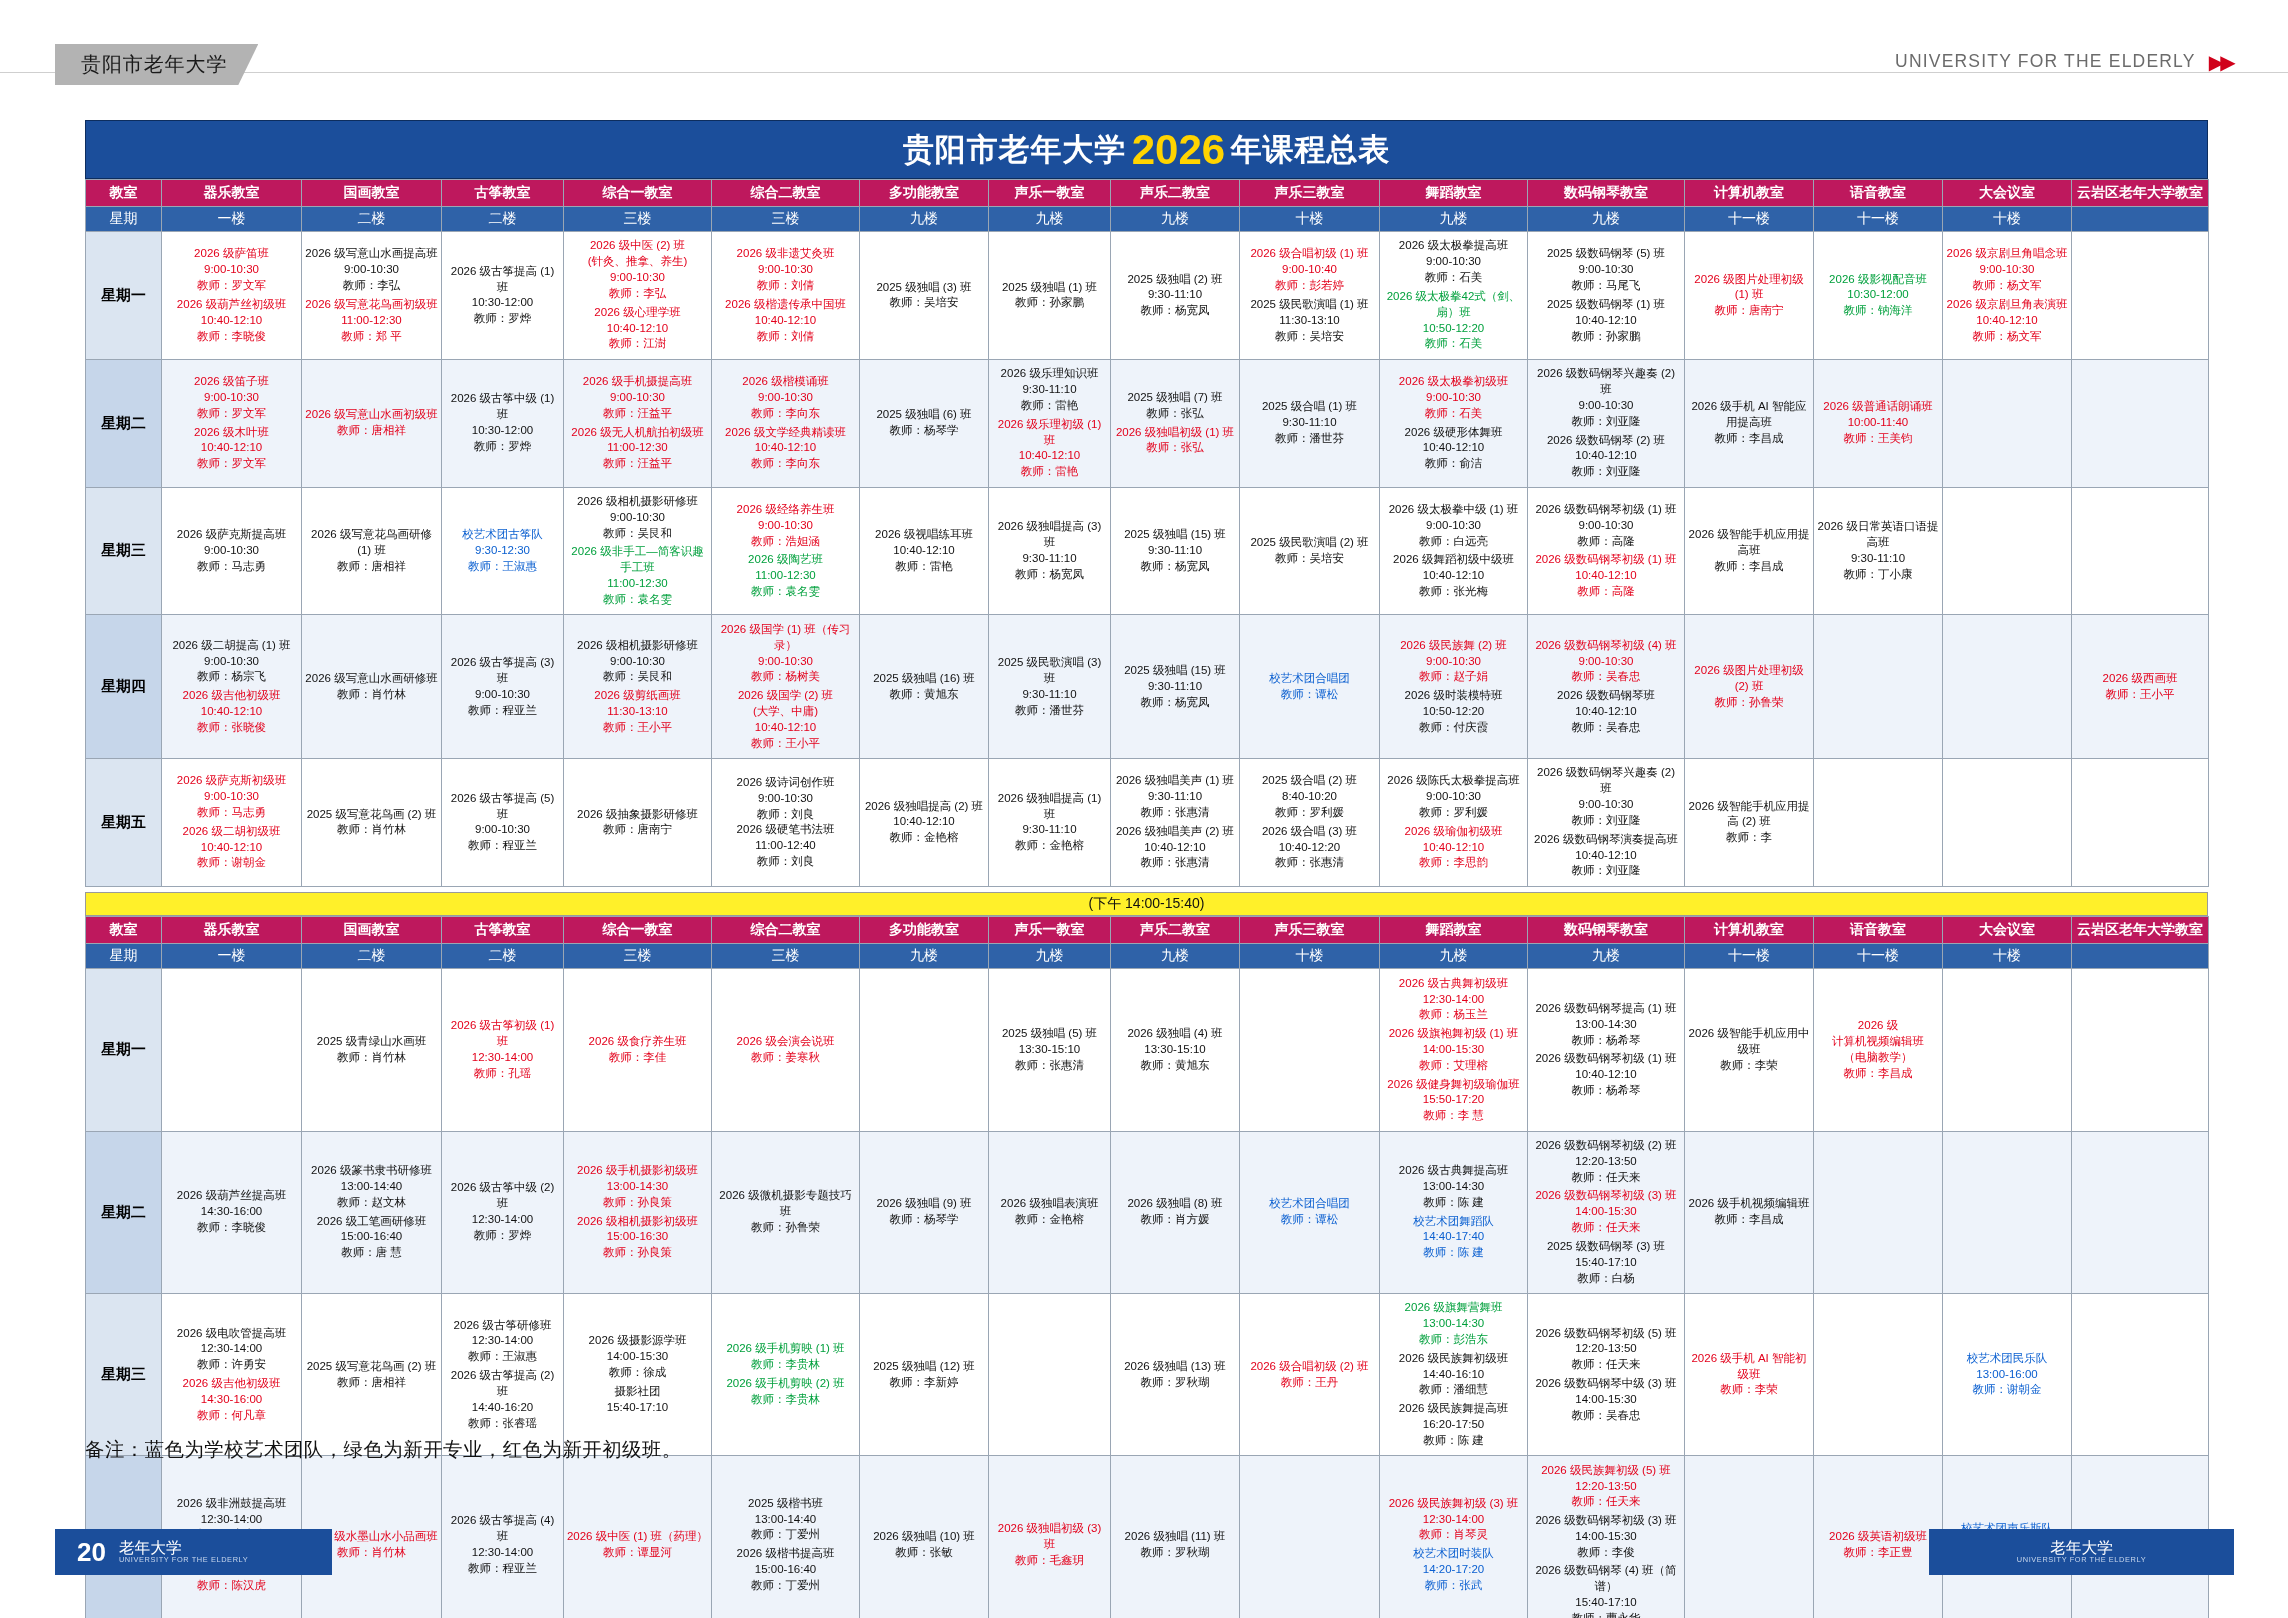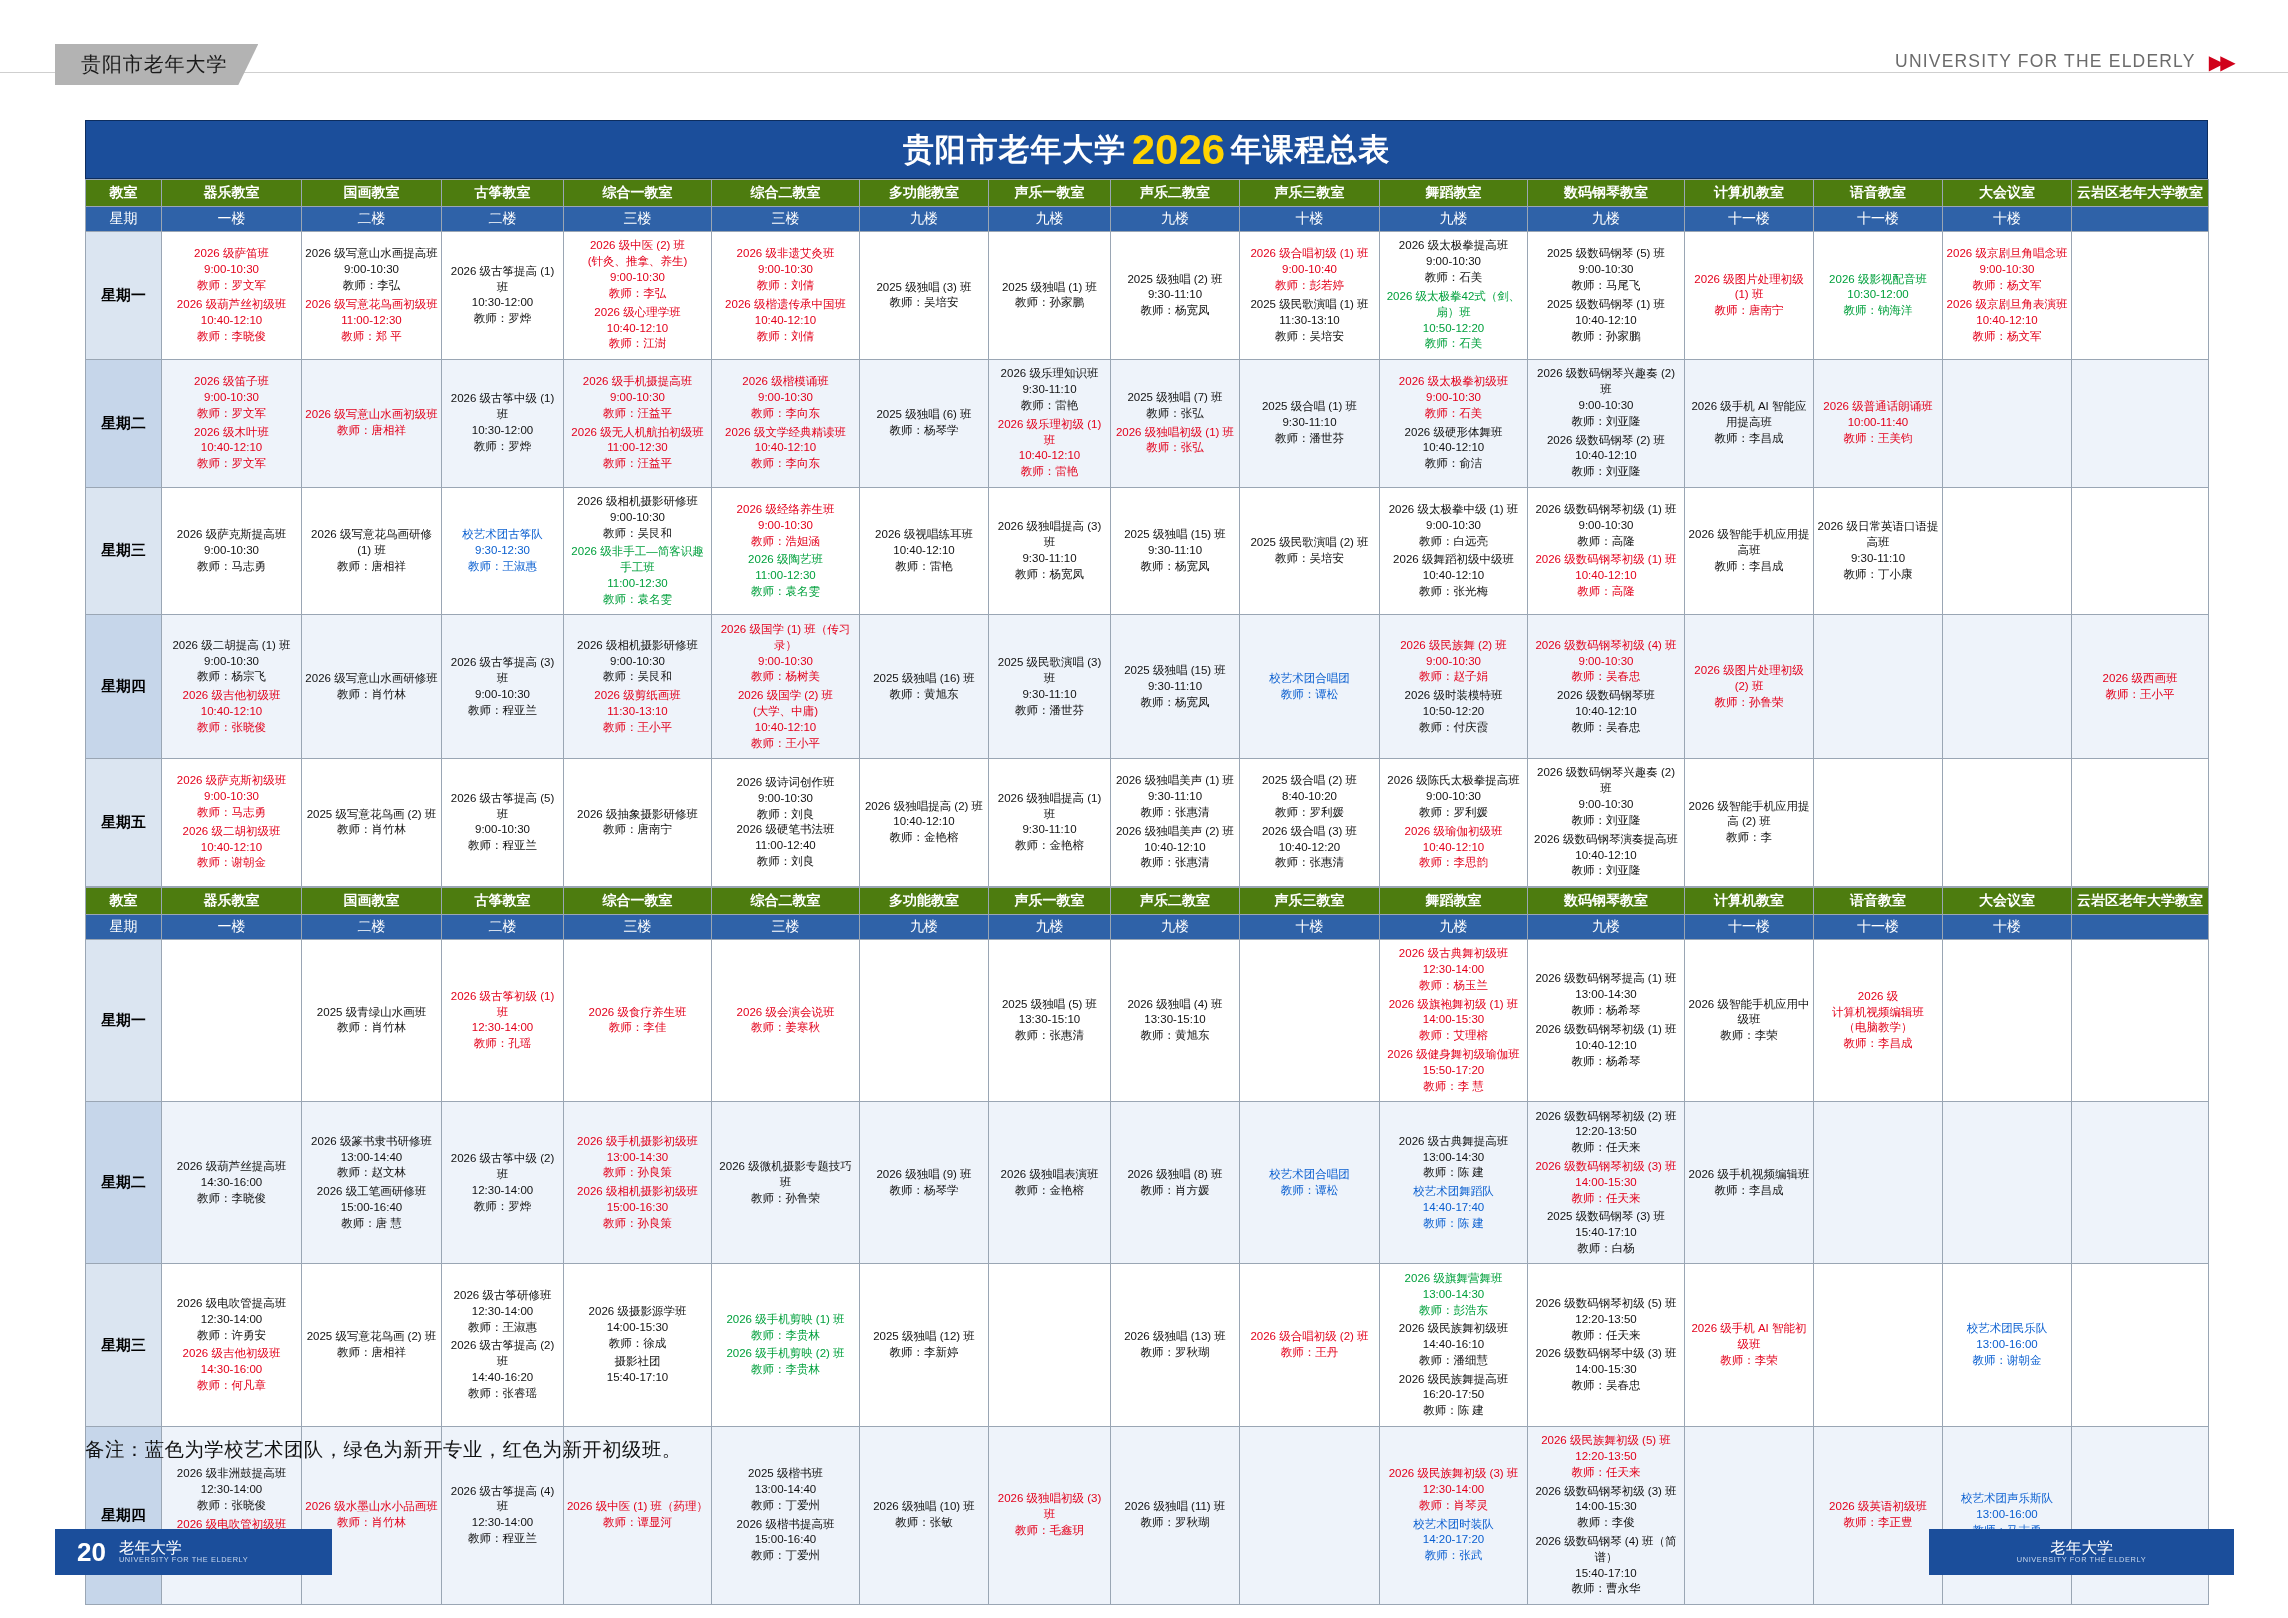--- a/index.html
+++ b/index.html
@@ -20,21 +20,21 @@
   .wrap{position:absolute;left:85px;top:120px;width:2123px;}
   .title-bar{background:#1b4e9b;border:0.9px solid #0d2d5e;height:57px;display:flex;align-items:center;justify-content:center;}
   .title-bar .t1{color:#fff;font-size:31px;font-weight:bold;letter-spacing:0.9px;}
   .title-bar .t2{color:#ffd400;font-size:42px;font-weight:bold;margin:0 5.5px;}
   .band{background:#fff02a;border-left:0.9px solid #9a9a9a;border-right:0.9px solid #9a9a9a;border-bottom:0.9px solid #9a9a9a;
         height:22px;display:flex;align-items:center;justify-content:center;font-size:14px;color:#111;}
 
   
   table{border-collapse:collapse;width:2123px;table-layout:fixed;}
   td,th{border:0.9px solid #9aa6b4;vertical-align:middle;text-align:center;}
-  .hrow1 td{background:#4d7c0f;color:#fff;font-size:14px;height:24px;font-weight:bold;}
+  .hrow1 td{background:#be185d;color:#fff;font-size:14px;height:24px;font-weight:bold;}
   .hrow2 td{background:#2f62a8;color:#fff;font-size:14px;height:22px;}
   .daycell{background:#dbe5f1;font-size:14.8px;font-weight:bold;width:76px;font-family:Liberation Mono, monospace;}
   .daycell.alt{background:#c6d6ea;}
   .cell{font-size:11.5px;line-height:1.38;padding:3.7px 2.8px;background:#fff;}
   .cell.alt{background:#eef3fa;}
   .blk{margin:2.8px 0;}
   .red{color:#e3001b;}
   .grn{color:#00a03c;}
   .blu{color:#0a5fd0;}
   .blk0{color:#111;}
@@ -377,20 +377,21 @@
             <td class="cell">
               <div class="blk blk0">2026 级智能手机应用提高 (2) 班<br>教师：李</div>
             </td>
             <td class="cell"></td>
             <td class="cell"></td>
             <td class="cell"></td>
           </tr>
         </tbody>
     </table>
 
+    <div class="band" style="border-top:0.9px solid #9a9a9a;margin-top:5.5px;">(下午 14:00-15:40)</div>
 
     <table>
       <colgroup>
         <col style="width:76px">
         <col style="width:140px">
           <col style="width:140px">
           <col style="width:122px">
           <col style="width:148px">
           <col style="width:148px">
         <col style="width:129px">

